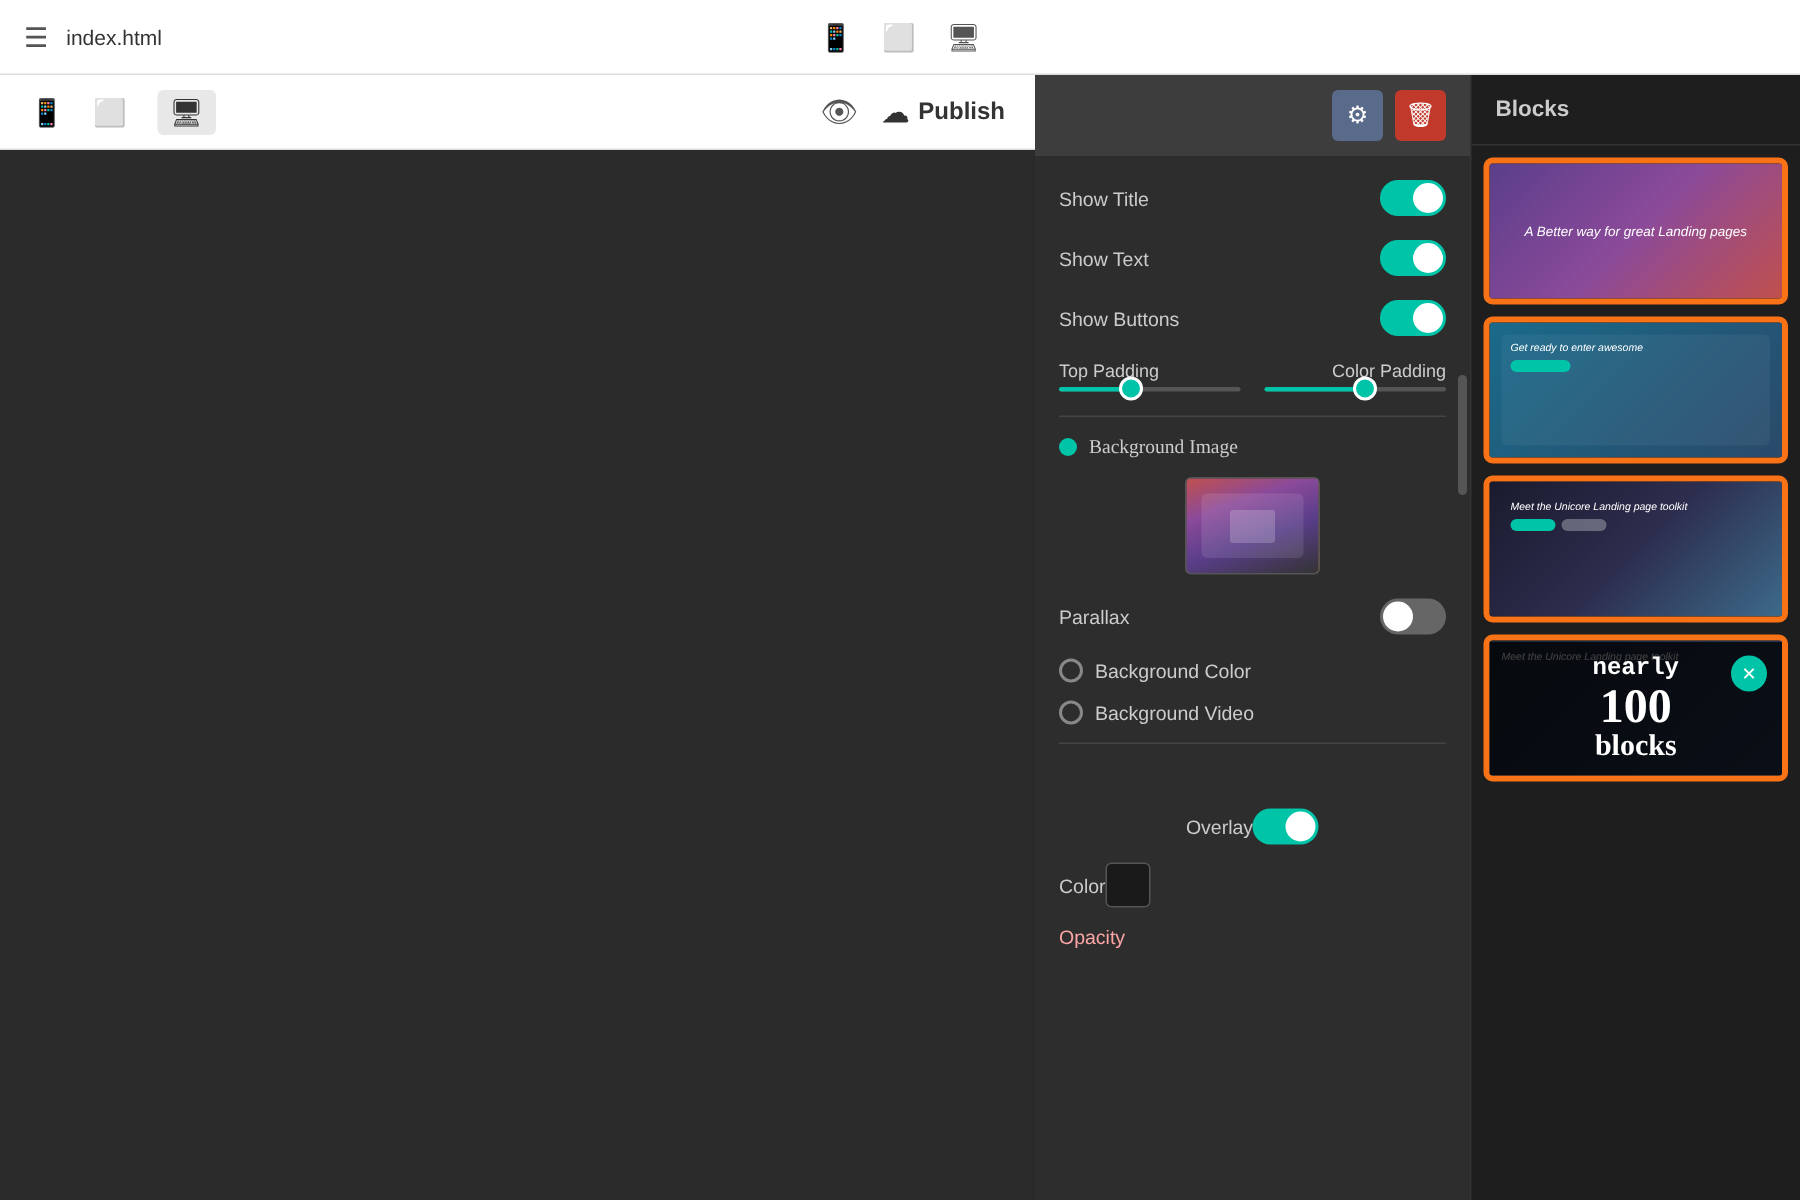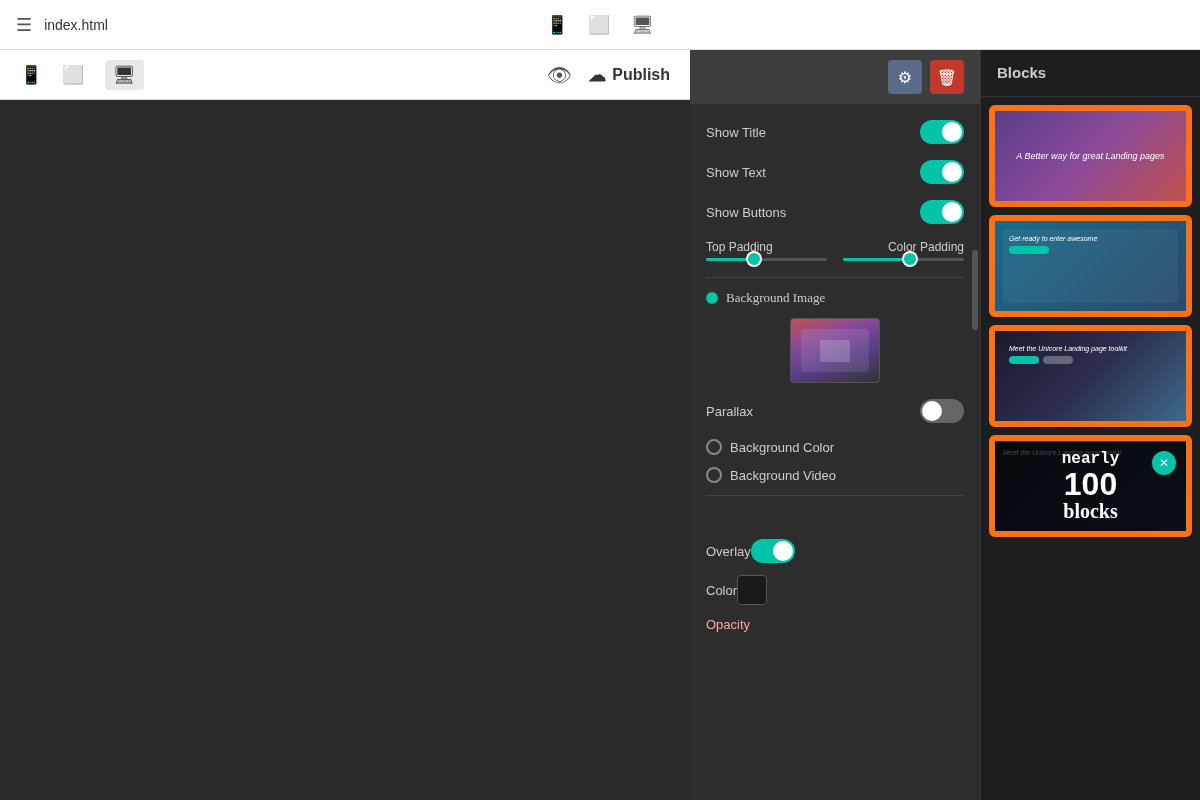--- a/index.html
+++ b/index.html
@@ -294,21 +294,21 @@
     }
     .radio-label {
       color: #ccc;
       font-size: 13px;
     }
 
     
     .overlay-row {
       display: flex;
       align-items: center;
-      justify-content: flex-start;
+      justify-content: center;
       margin-bottom: 12px;
       margin-top: 43px;
     }
     .overlay-label {
       color: #ccc;
       font-size: 13px;
     }
 
     
     .color-row {
@@ -350,21 +350,21 @@
       gap: 8px;
     }
     .blocks-list::-webkit-scrollbar { width: 4px; }
     .blocks-list::-webkit-scrollbar-track { background: #1e1e1e; }
     .blocks-list::-webkit-scrollbar-thumb { background: #444; }
 
     .block-item {
       border-radius: 6px;
       overflow: hidden;
       cursor: pointer;
-      border: 6px solid #f97316;
+      border: 4px solid #f97316;
     }
     .block-preview {
       height: 90px;
       position: relative;
     }
     .block-preview-1 {
       background: linear-gradient(135deg, #5a3e8a 0%, #8b4a9a 50%, #c0504d 100%);
       display: flex;
       align-items: center;
       justify-content: center;
@@ -582,21 +582,21 @@
         </div>
 
         <div class="block-item" style="position:relative;">
           <div class="block-preview block-preview-4" style="position:relative; overflow:hidden;">
             <div style="position:absolute; top:0; left:0; right:0; bottom:0; background:linear-gradient(135deg, #1a2a3a 0%, #2a3a5a 100%);">
               <div style="padding:8px; color:white; font-size:7px; font-style:italic;">Meet the Unicore Landing page toolkit</div>
             </div>
 
             <div style="position:absolute; bottom:0; left:0; right:0; background:rgba(0,0,0,0.75); text-align:center; padding:8px;">
               <div style="font-family:Liberation Mono, monospace; font-size:16px; color:white; font-weight:bold;">nearly</div>
-              <div style="font-family:Liberation Sans, sans-serif; font-size:32px; color:white; font-weight:bold; line-height:1;">100</div>
+              <div style="font-family:Liberation Serif, serif; font-size:32px; color:white; font-weight:bold; line-height:1;">100</div>
               <div style="font-family:cursive; font-size:20px; color:white; font-weight:bold;">blocks</div>
             </div>
             <div class="close-circle">✕</div>
           </div>
         </div>
 
       </div>
     </div>
 
   </div>

